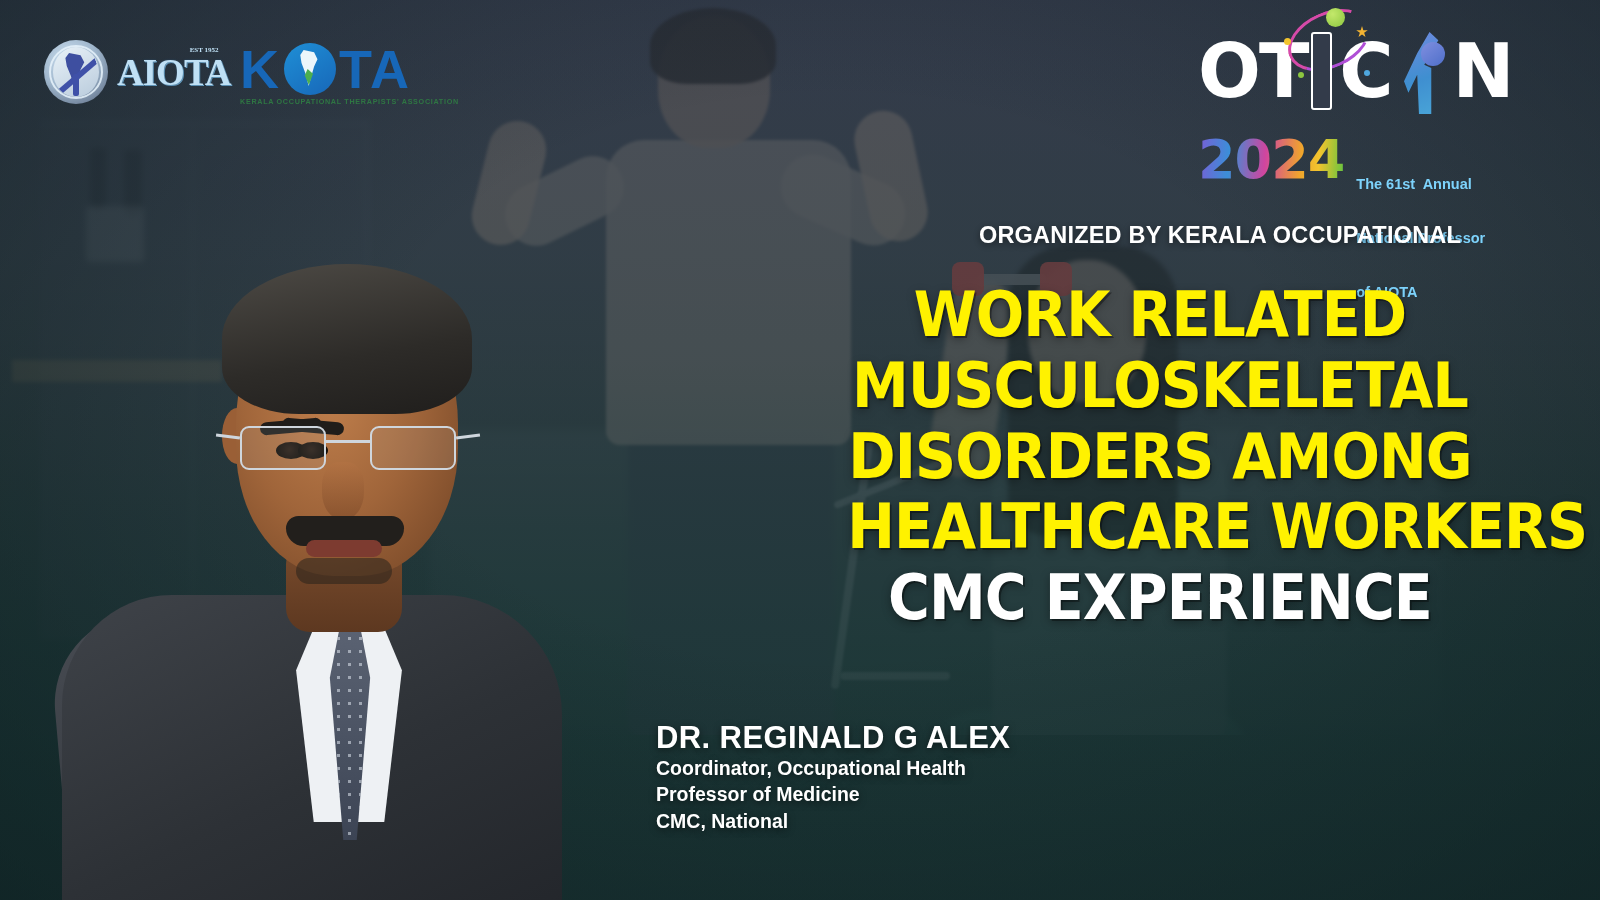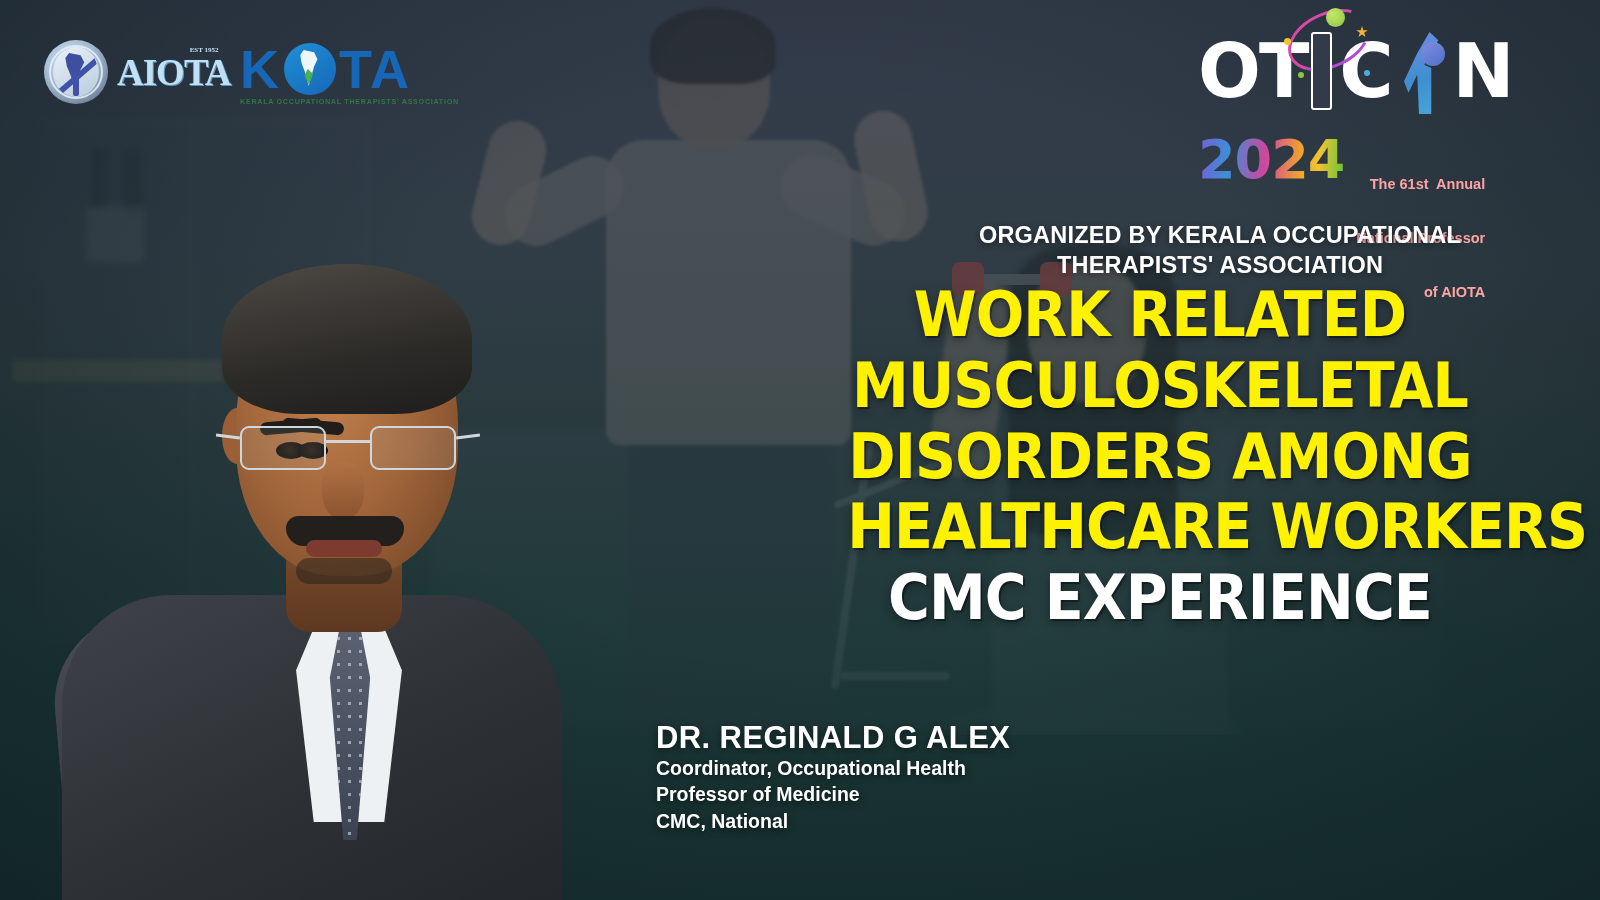--- a/index.html
+++ b/index.html
@@ -134,21 +134,21 @@
   .p-head{position:absolute;left:27px;top:16px;width:24px;height:24px;border-radius:50%;
     background:linear-gradient(140deg,#7f8fe0 0%,#4f6fc9 100%);}
   .p-body{position:absolute;left:10px;top:6px;width:44px;height:82px;
     background:linear-gradient(160deg,#6f8ae0 0%,#3f8fd0 55%,#4aa6d8 100%);
     clip-path:polygon(58% 0%,78% 10%,46% 40%,62% 44%,62% 100%,34% 100%,30% 52%,10% 74%,0% 60%,30% 26%);}
   .oticon-row2{position:relative;display:flex;align-items:flex-start;gap:12px;margin-top:18px;}
   .yr{font-size:54px;font-weight:bold;letter-spacing:-1px;line-height:.95;
     font-family:"DejaVu Sans", sans-serif;
     background:linear-gradient(95deg,#7b5cd6 0%,#3b8fd8 22%,#d0459f 46%,#f0a52c 70%,#f2c42e 82%,#5fc33f 100%);
     -webkit-background-clip:text;background-clip:text;color:transparent;}
-  .tagline{font-size:14.5px;font-weight:bold;color:#fca5a5;line-height:1.24;padding-top:6px;white-space:pre;text-align:right;}
+  .tagline{font-size:14.5px;font-weight:bold;color:#7dd3fc;line-height:1.24;padding-top:6px;white-space:pre;}
 
   
   .organized{position:absolute;right:100px;top:220px;width:560px;text-align:center;
     color:#fff;font-weight:bold;font-size:23.5px;line-height:1.28;letter-spacing:.2px;
     text-shadow:0 2px 6px rgba(0,0,0,.45);}
   .title-block{position:absolute;right:100px;top:285px;width:680px;text-align:center;}
   .t-line{font-family:"DejaVu Sans", sans-serif;font-weight:bold;font-size:62px;line-height:.98;
     letter-spacing:-1px;color:#fff200;
     transform:scaleX(.92);transform-origin:center;
     text-shadow:2px 2px 0 rgba(0,0,0,.35), 0 3px 10px rgba(0,0,0,.35);
@@ -311,21 +311,20 @@
       <div class="tagline">
         <div>The 61st  Annual</div>
         <div>National Professor</div>
         <div>of AIOTA</div>
       </div>
     </div>
   </div>
 
   <div class="organized">
     <div>ORGANIZED BY KERALA OCCUPATIONAL</div>
-    <div>THERAPISTS' ASSOCIATION</div>
   </div>
 
   <div class="title-block">
     <div class="t-line">WORK RELATED</div>
     <div class="t-line">MUSCULOSKELETAL</div>
     <div class="t-line">DISORDERS AMONG</div>
     <div class="t-line">HEALTHCARE WORKERS -</div>
     <div class="t-line white">CMC EXPERIENCE</div>
   </div>
 

